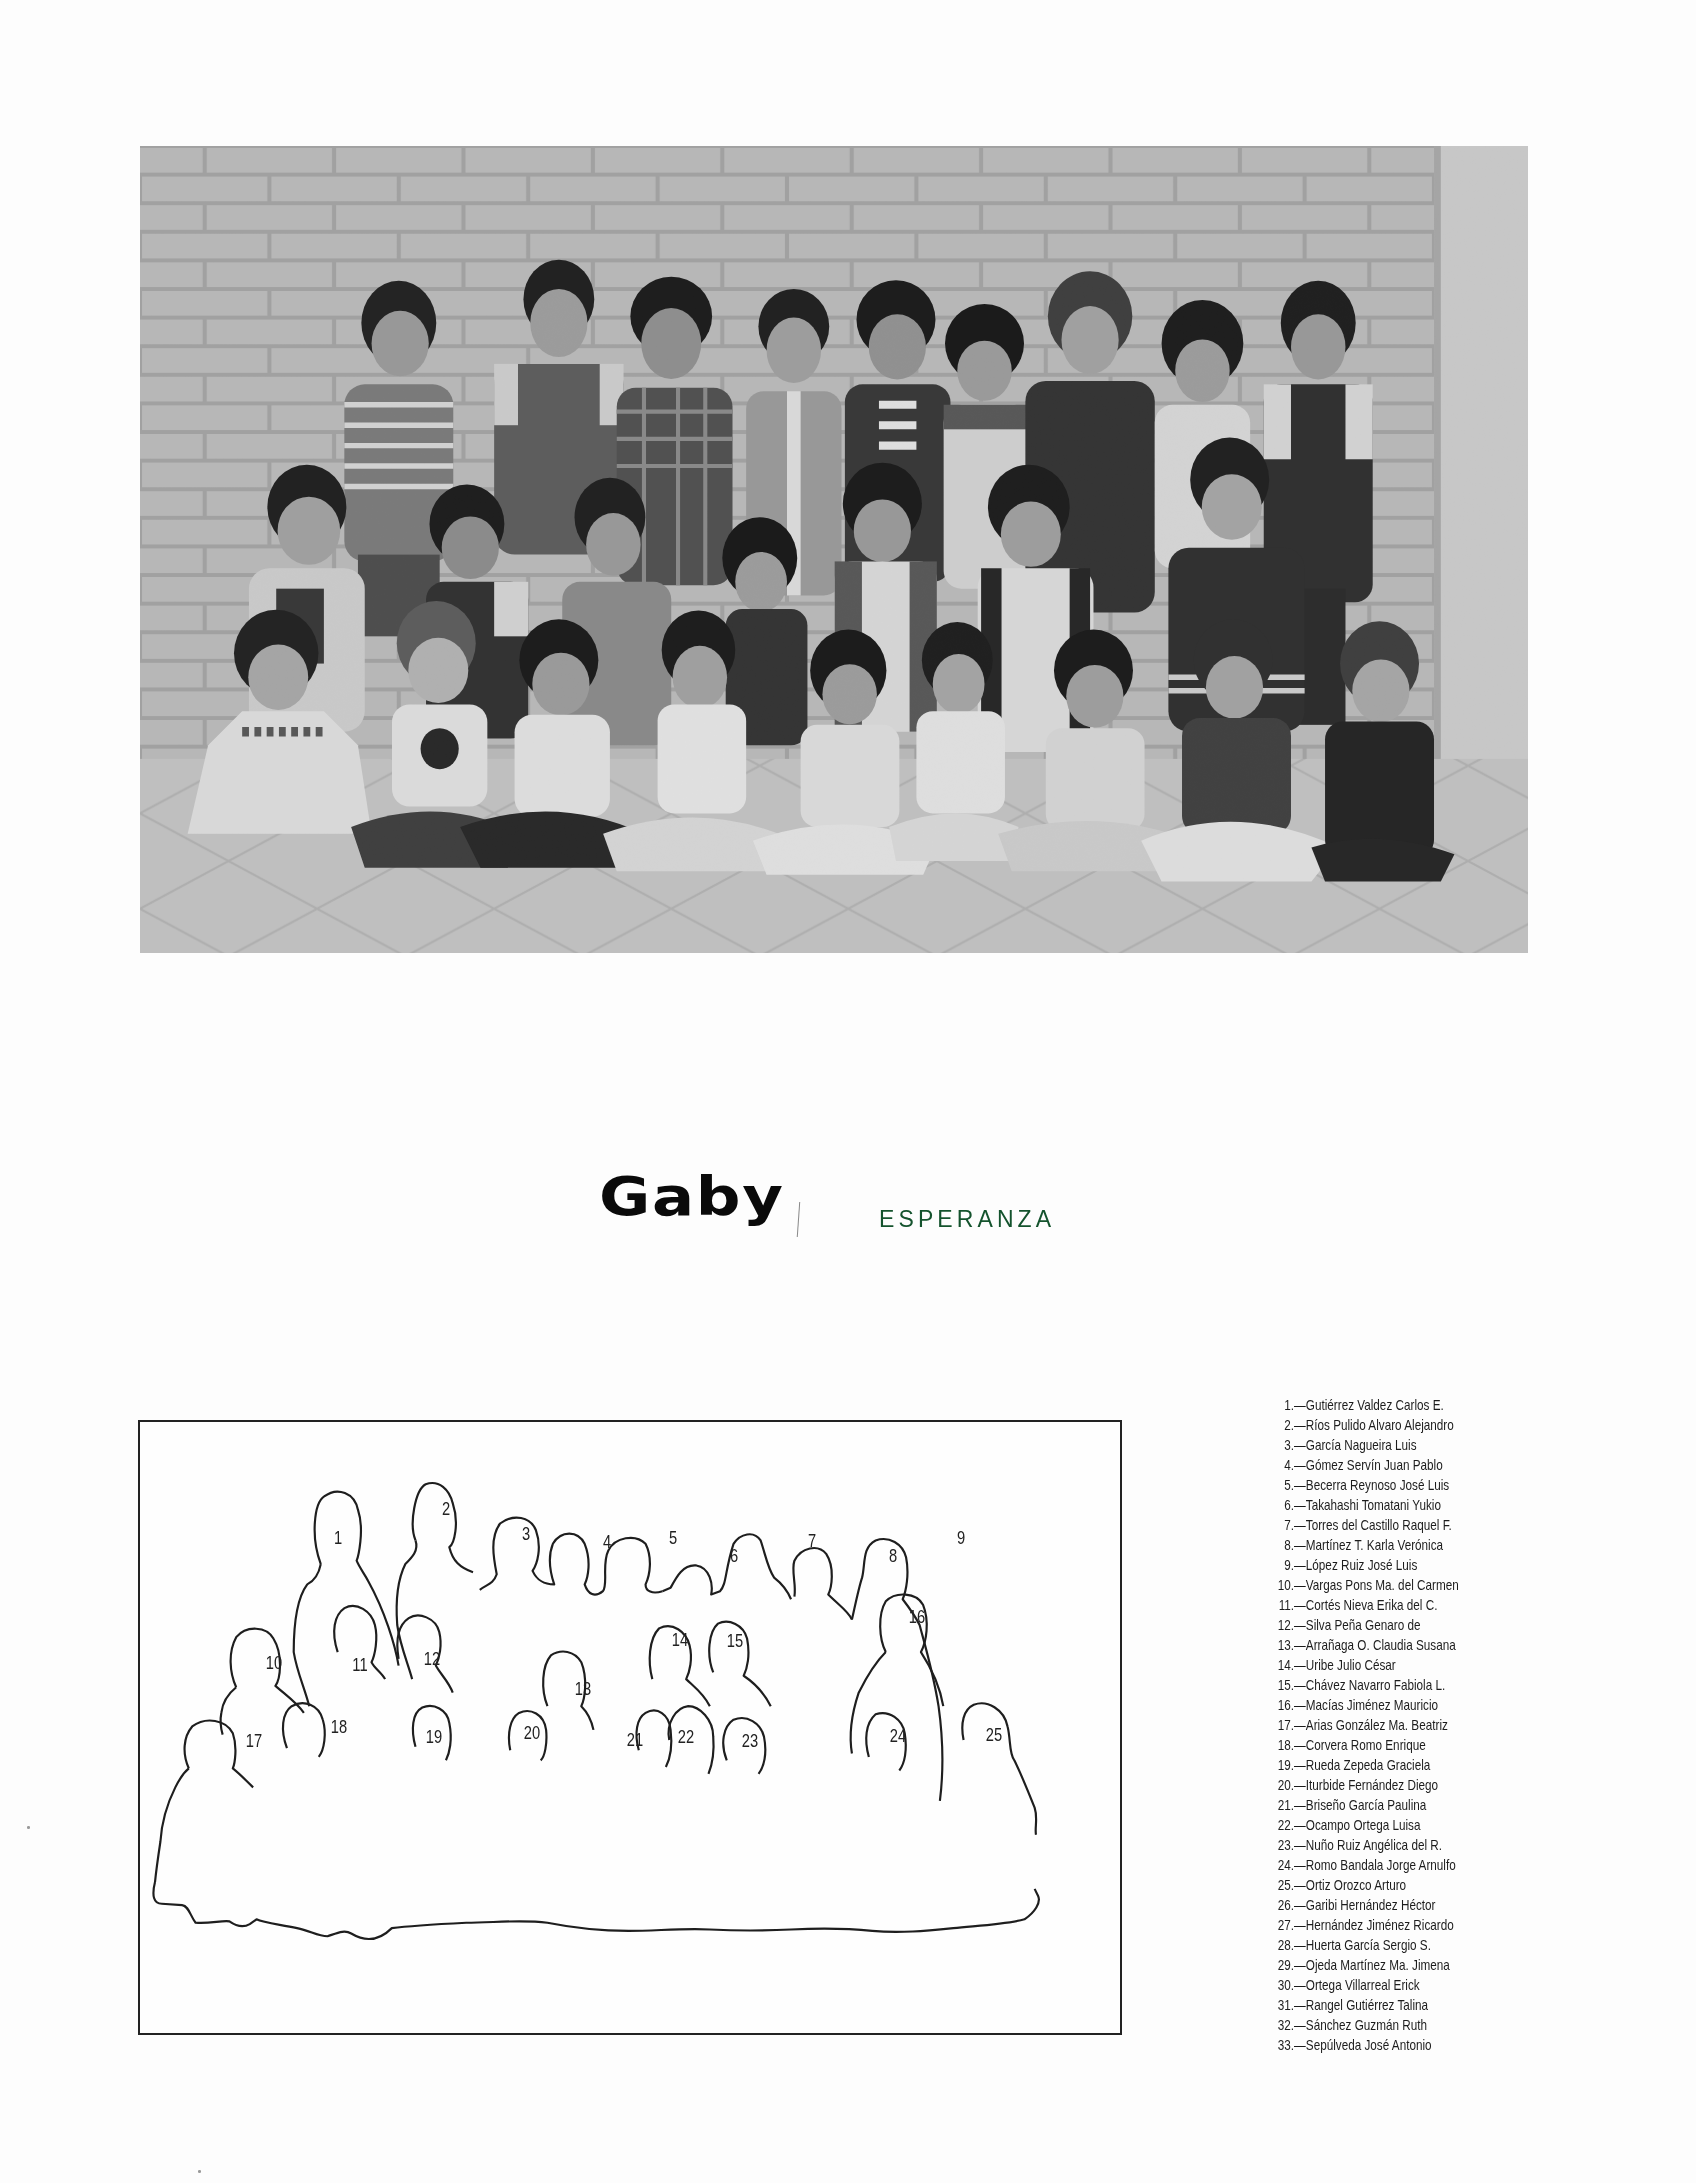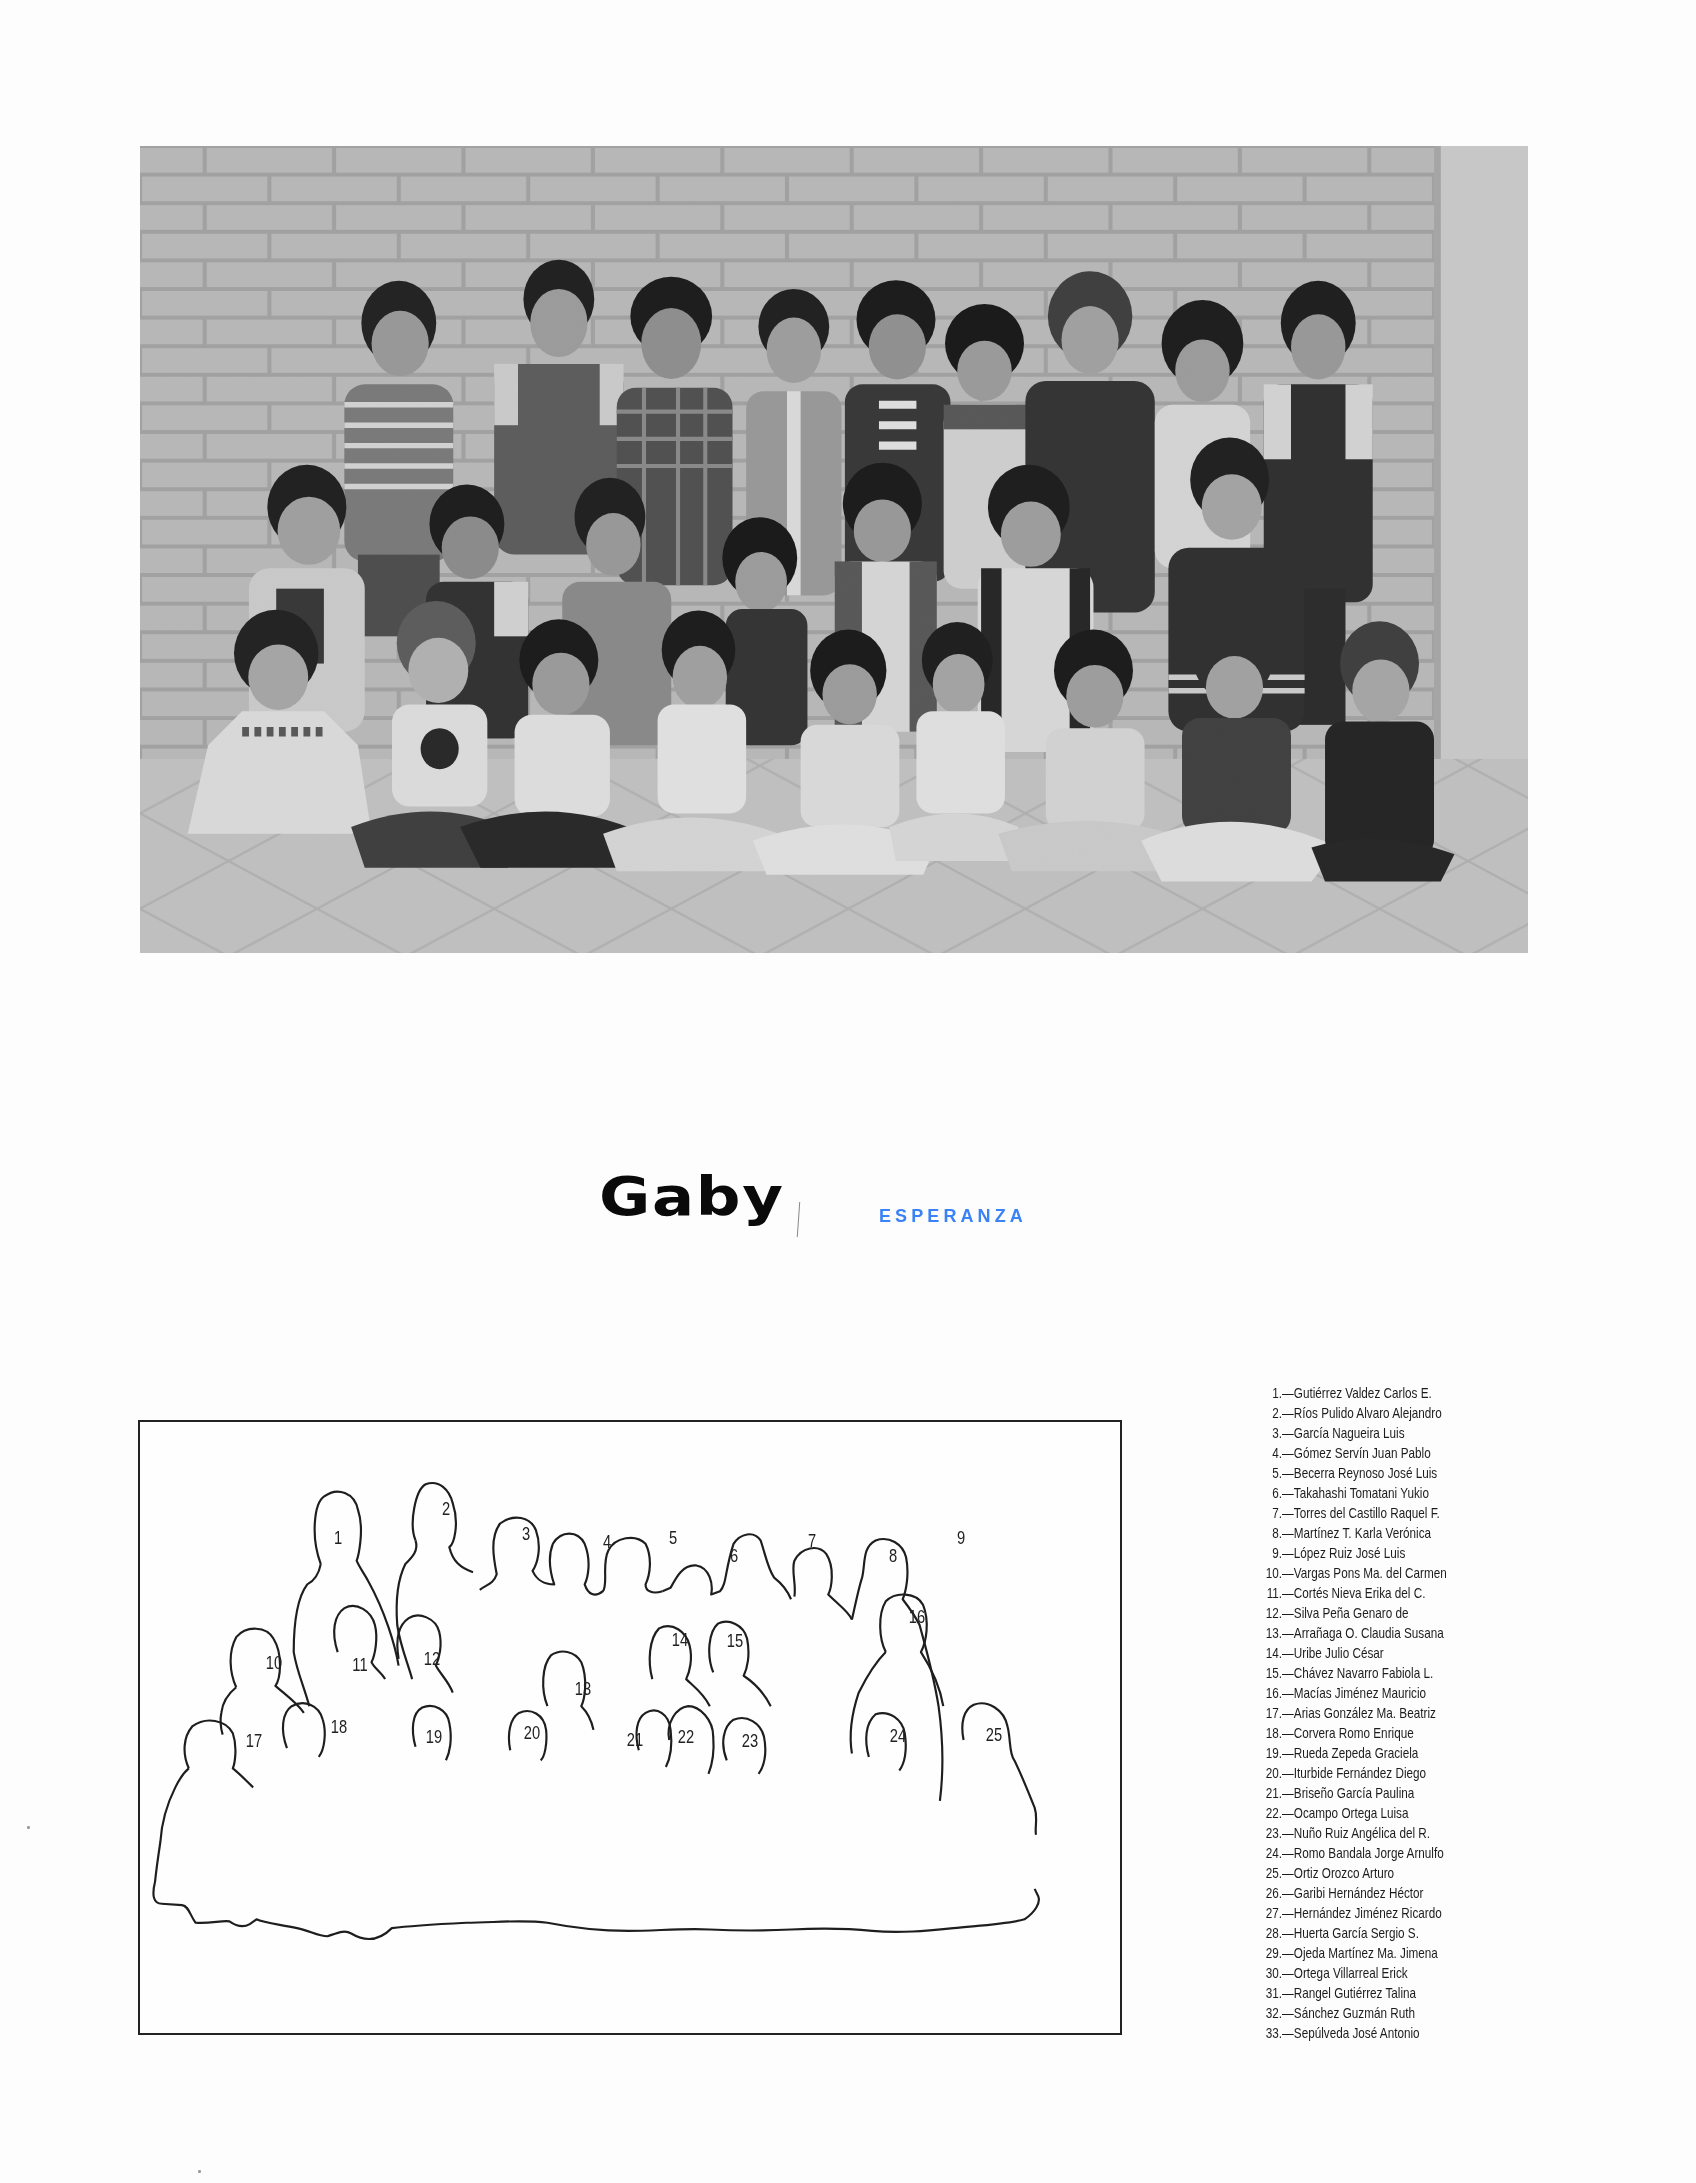--- a/index.html
+++ b/index.html
@@ -19,40 +19,40 @@
 
   
   .title {
     position: absolute; left: 599px; top: 1166px;
     font-family: "DejaVu Sans", sans-serif; font-weight: bold;
     font-size: 53px; letter-spacing: 1.4px; color: #0a0a0a;
     transform: scaleX(1.18); transform-origin: left top;
   }
   .title-mark { position: absolute; left: 798px; top: 1202px; width: 1.4px; height: 35px; background: #888; transform: rotate(4deg); }
   .ghost-text {
-    position: absolute; left: 879px; top: 1206px; color: #3b82f6;
-    font-size: 18px; letter-spacing: 4.1px; font-weight: bold;
+    position: absolute; left: 879px; top: 1206px; color: #14532d;
+    font-size: 23px; letter-spacing: 4.1px; font-weight: normal;
   }
 
   
   .diagram {
     position: absolute; left: 138px; top: 1420px; width: 984px; height: 615px;
     border: 2.7px solid #222; box-sizing: border-box; background: #fefefe;
   }
   .diagram svg { position: absolute; left: 0; top: 0; width: 100%; height: 100%; }
   .diagram .num {
     position: absolute; transform: translate(-50%, -50%);
     font-family: "Liberation Sans", sans-serif; font-size: 18.4px; color: #222;
     transform: translate(-50%,-50%) scaleX(0.8);
   }
 
   
   .names {
     position: absolute; left: 1258px; top: 1379px; width: 245px;
-    list-style: none; margin: 4px; padding: 0;
+    list-style: none; margin: 16px; padding: 0;
   }
   .names li {
     height: 20px; line-height: 20px; font-size: 14.3px; color: #1c1c1c; white-space: nowrap;
     transform: scaleX(0.82); transform-origin: left center;
   }
   .names .n { display: inline-block; width: 24.5px; text-align: right; }
 </style>
 </head>
 <body>
 

